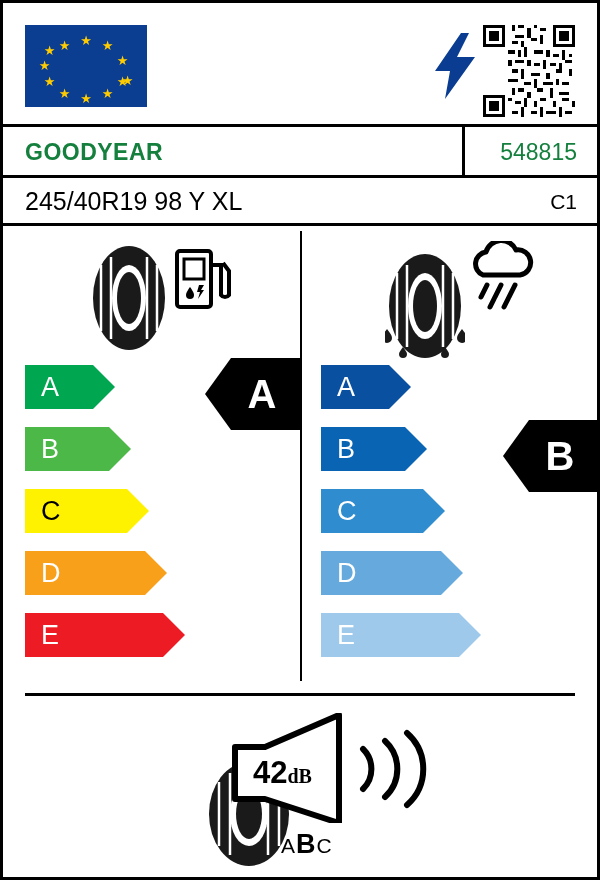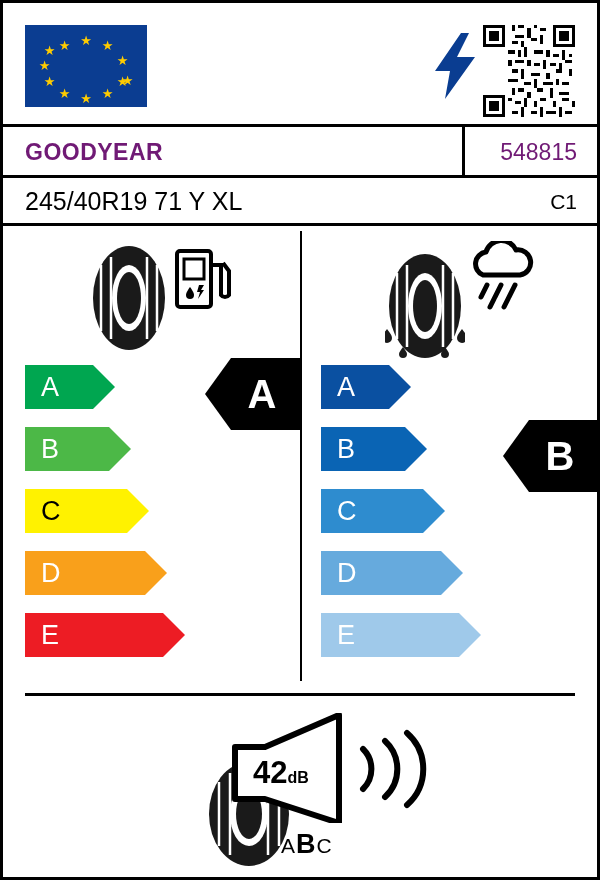--- a/index.html
+++ b/index.html
@@ -82,36 +82,36 @@
   }
 
   
   .brand {
     position: absolute;
     left: 22px;
     top: 136px;
     font-size: 23px;
     font-weight: bold;
     letter-spacing: 0.5px;
-    color: #701a75;
+    color: #15803d;
   }
   .supplier-box {
     position: absolute;
     right: 0;
     top: 124px;
     width: 132px;
     height: 48px;
     border-left: 3px solid #000;
   }
   .supplier-code {
     position: absolute;
     right: 20px;
     top: 136px;
     font-size: 23px;
-    color: #701a75;
+    color: #15803d;
   }
 
   
   .tyre-size {
     position: absolute;
     left: 22px;
     top: 184px;
     font-size: 25px;
     color: #000;
   }
@@ -177,21 +177,21 @@
   
   .noise-wrap { position: absolute; left: 0; top: 690px; width: 594px; height: 186px; }
   .noise-db {
     position: absolute;
     left: 250px;
     top: 752px;
     font-size: 31px;
     font-weight: bold;
     color: #000;
   }
-  .noise-db .unit { font-size: 16px; font-weight: bold; }
+  .noise-db .unit { font-size: 20px; font-weight: bold; font-family: Liberation Serif, serif; }
   .noise-class {
     position: absolute;
     left: 278px;
     top: 826px;
     font-size: 21px;
     color: #000;
     letter-spacing: 1px;
   }
   .noise-class b { font-size: 27px; }
 
@@ -320,21 +320,21 @@
   </div>
 
   <div class="hline" style="left:0; top:121px; width:594px;"></div>
 
   <div class="brand">GOODYEAR</div>
   <div class="supplier-box"></div>
   <div class="supplier-code">548815</div>
 
   <div class="hline" style="left:0; top:172px; width:594px;"></div>
 
-  <div class="tyre-size">245/40R19 71 Y XL</div>
+  <div class="tyre-size">245/40R19 98 Y XL</div>
   <div class="class-code">C1</div>
 
   <div class="hline" style="left:0; top:220px; width:594px;"></div>
 
   <div class="vline" style="left:297px; top:228px; height:450px;"></div>
 
   <svg class="icon-tyre" style="left:86px; top:240px; width:80px; height:110px;" viewBox="0 0 80 110">
     <ellipse cx="40" cy="55" rx="36" ry="52" fill="#1a1a1a"></ellipse>
     <ellipse cx="40" cy="55" rx="17" ry="33" fill="#ffffff"></ellipse>
     <ellipse cx="40" cy="55" rx="12" ry="26" fill="#1a1a1a"></ellipse>

